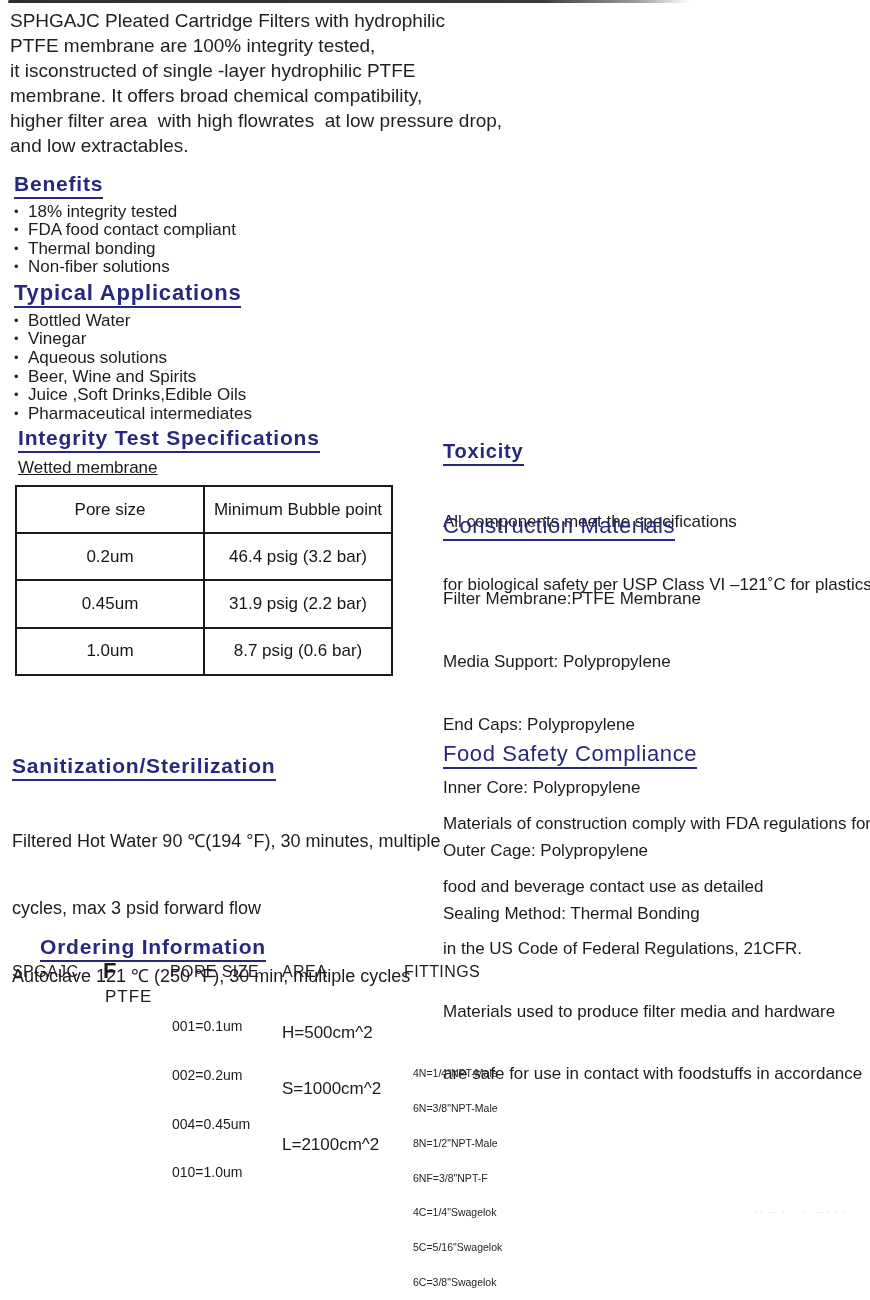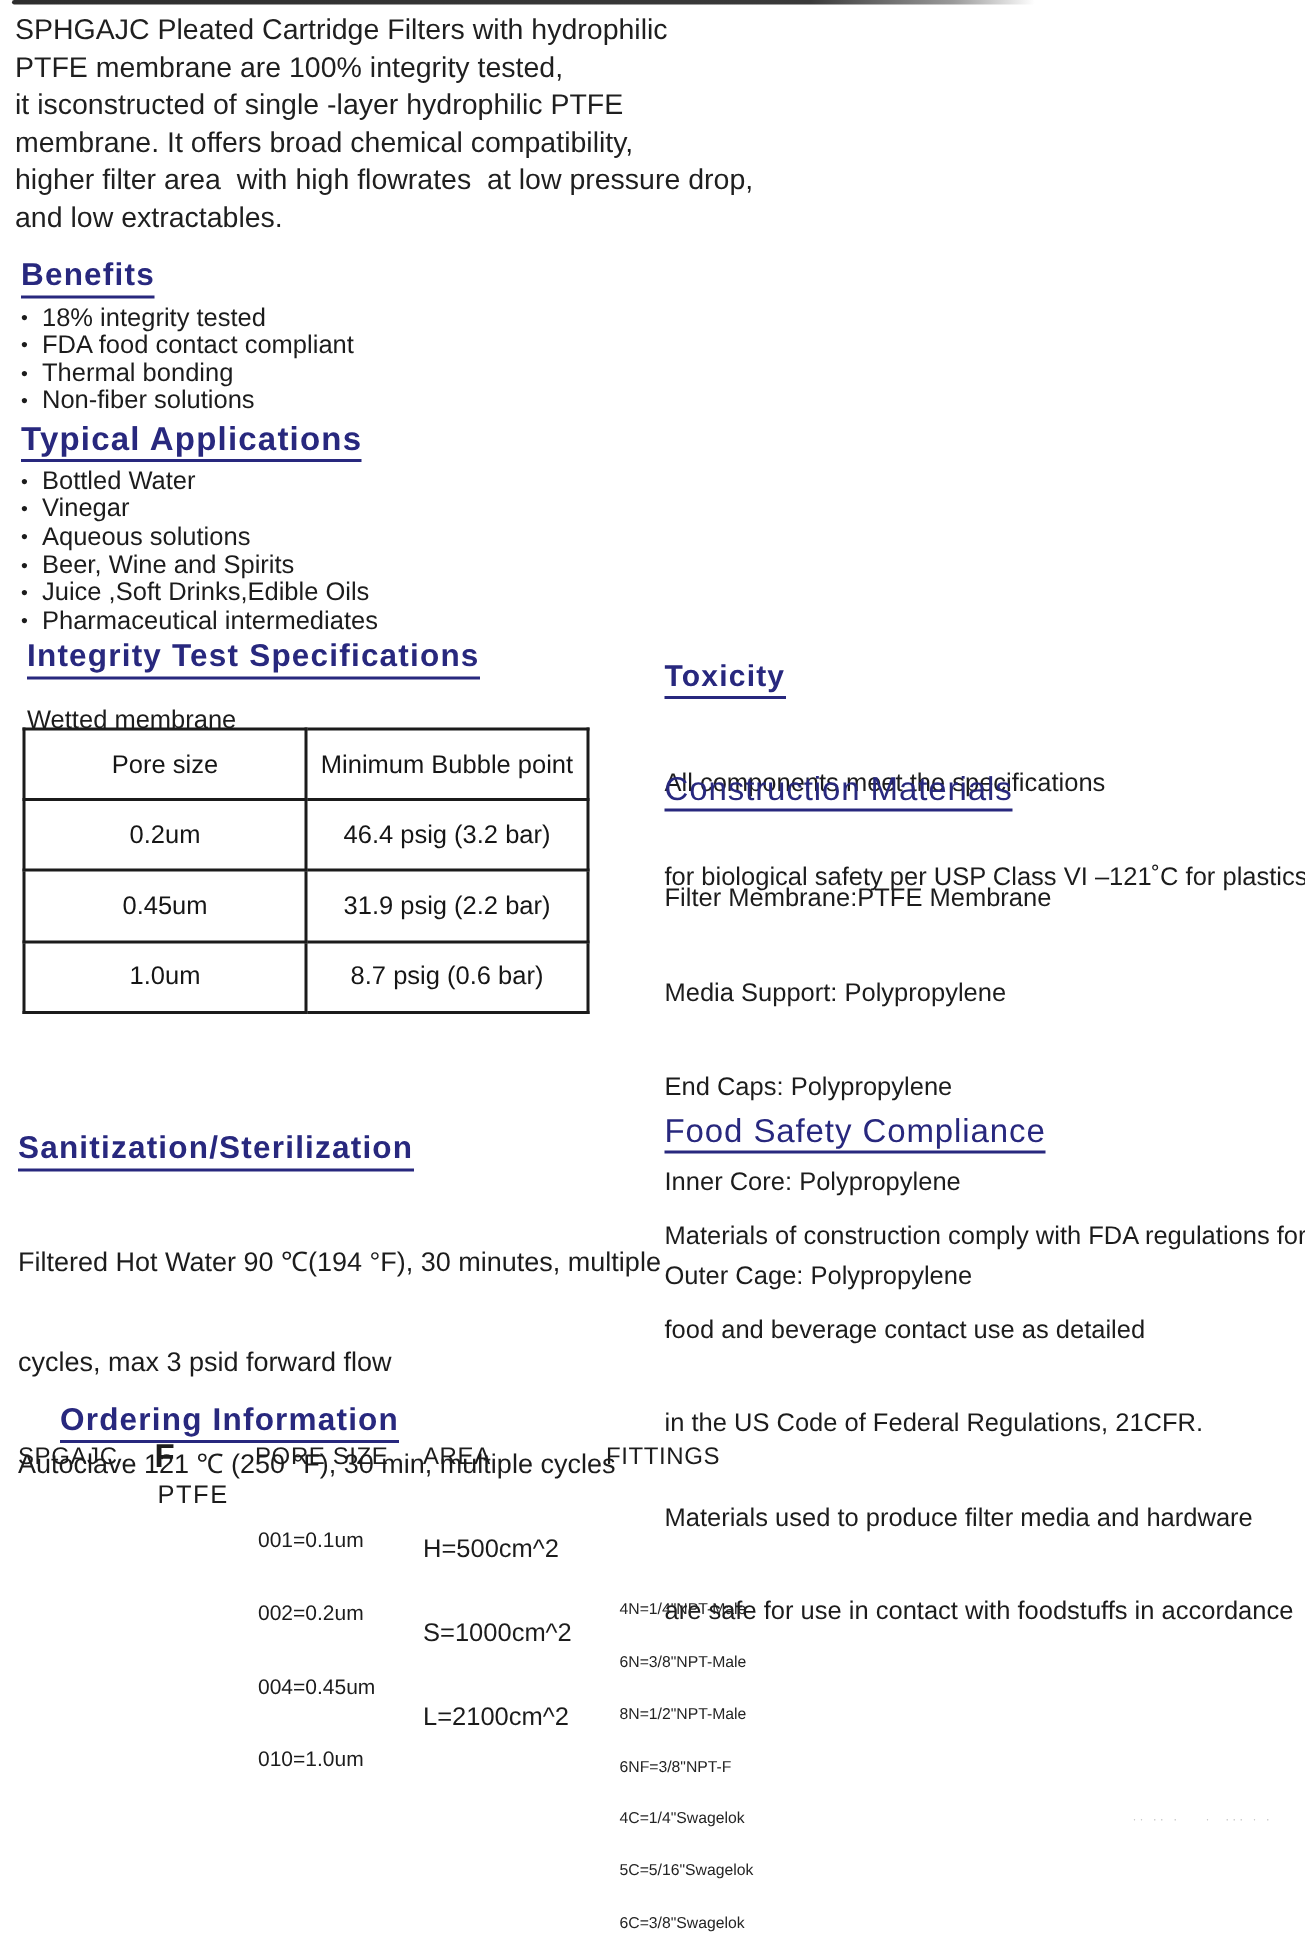--- a/index.html
+++ b/index.html
@@ -91,21 +91,21 @@
       <div class="row"><span class="bullet">•</span><span>Vinegar</span></div>
       <div class="row"><span class="bullet">•</span><span>Aqueous solutions</span></div>
       <div class="row"><span class="bullet">•</span><span>Beer, Wine and Spirits</span></div>
       <div class="row"><span class="bullet">•</span><span>Juice ,Soft Drinks,Edible Oils</span></div>
       <div class="row"><span class="bullet">•</span><span>Pharmaceutical intermediates</span></div>
     </div>
   </div>
 
   <div class="abs" style="left:18px;top:427px;">
     <span class="heading h-bold">Integrity Test Specifications</span>
-    <div class="body17" style="margin-top:16px;">Wetted membrane</div>
+    <div class="body17" style="margin-top:4px;text-decoration:underline;">Wetted membrane</div>
   </div>
 
   <table class="spec abs" style="left:15px;top:485px;">
     <tbody>
         <tr>
       <th>Pore size</th>
       <th>Minimum Bubble point</th>
     </tr>
     <tr>
       <td>0.2um</td>
@@ -131,20 +131,21 @@
   </div>
 
   <div class="abs" style="left:443px;top:514px;">
     <span class="heading h-light">Construction Materials</span>
     <div class="body17" style="margin-top:5px;">
       <div>Filter Membrane:PTFE Membrane</div>
       <div>Media Support: Polypropylene</div>
       <div>End Caps: Polypropylene</div>
       <div>Inner Core: Polypropylene</div>
       <div>Outer Cage: Polypropylene</div>
+      <div>Sealing Method: Thermal Bonding</div>
     </div>
   </div>
 
   <div class="abs" style="left:12px;top:755px;">
     <span class="heading h-bold">Sanitization/Sterilization</span>
     <div class="body18" style="margin-top:4px;">
       <div>Filtered Hot Water 90 ℃(194 °F), 30 minutes, multiple</div>
       <div>cycles, max 3 psid forward flow</div>
       <div>Autoclave 121 ℃ (250 °F), 30 min, multiple cycles</div>
     </div>

